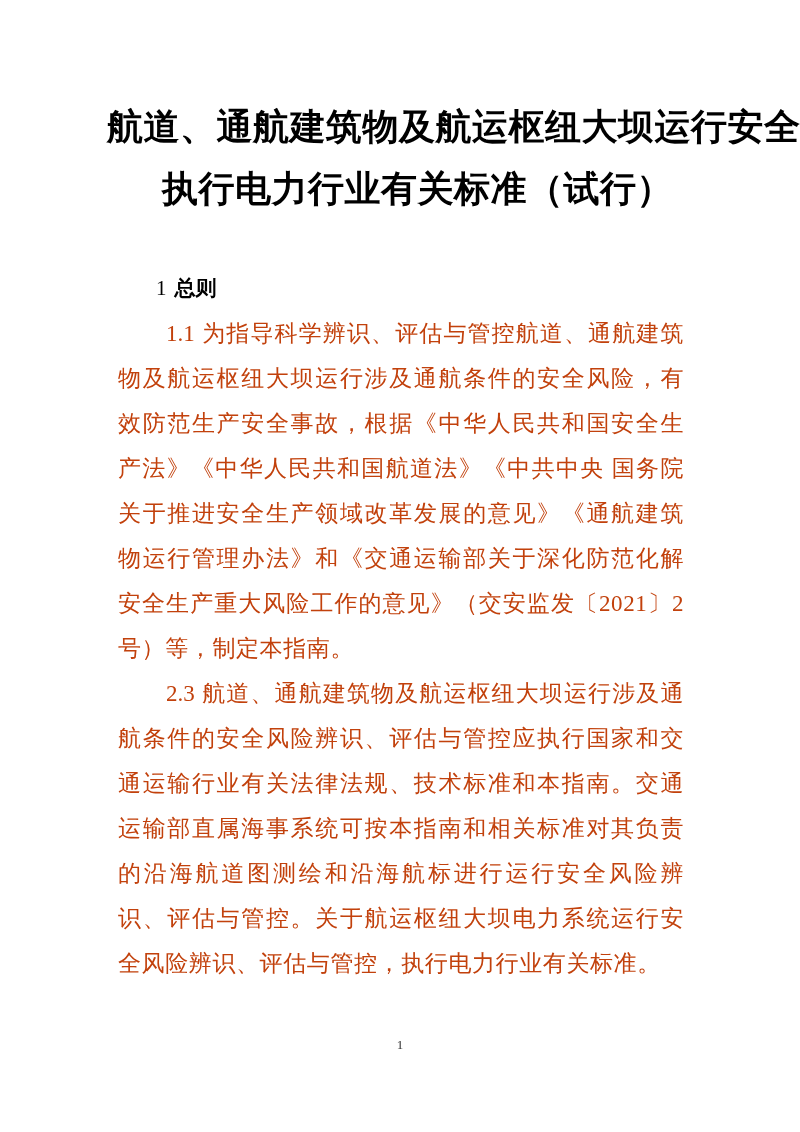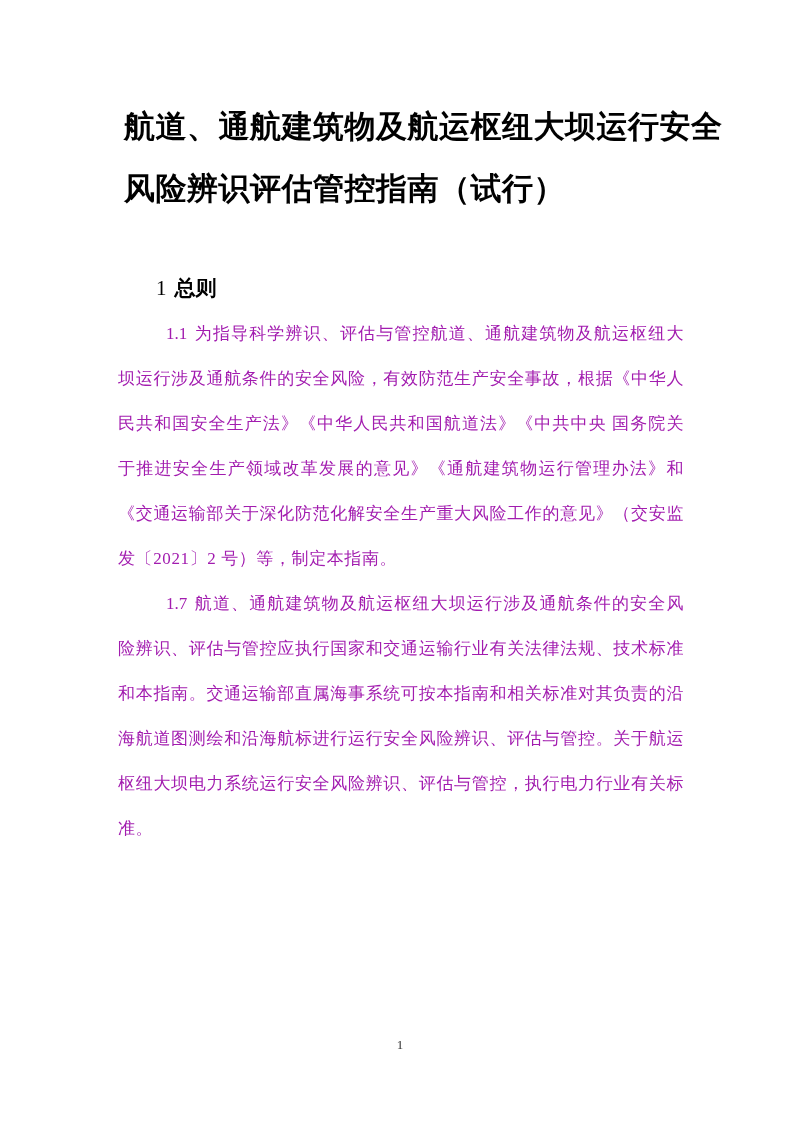--- a/index.html
+++ b/index.html
@@ -11,27 +11,27 @@
     position: relative;
     width: 800px;
     height: 1132px;
     background: #ffffff;
     margin: 0 auto;
     overflow: hidden;
     box-sizing: border-box;
   }
   .doc-title {
     position: absolute;
-    left: 124px;
+    left: 107px;
     top: 96px;
     width: 566px;
-    text-align: left;
+    text-align: right;
     font-family: "Liberation Serif", "DejaVu Serif", serif;
     font-weight: bold;
-    font-size: 31px;
+    font-size: 36px;
     line-height: 62px;
     color: #000000;
     letter-spacing: 0.5px;
   }
   .doc-title .title-line {
     display: block;
     white-space: nowrap;
   }
   .body-area {
     position: absolute;
@@ -48,23 +48,23 @@
     text-indent: 38px;
     margin: 0;
   }
   .section-heading .num {
     font-family: "Liberation Serif", "DejaVu Serif", serif;
     font-weight: normal;
     padding-right: 8px;
   }
   .para {
     font-family: "Liberation Serif", "DejaVu Serif", serif;
-    font-size: 17px;
+    font-size: 23px;
     line-height: 45px;
-    color: #a21caf;
+    color: #c2410c;
     margin: 0;
     text-align: justify;
     text-justify: inter-character;
     text-indent: 48px;
     letter-spacing: 0.6px;
   }
   .para .num {
     padding-right: 7px;
     letter-spacing: 0;
   }
@@ -79,35 +79,35 @@
     color: #333333;
   }
 </style>
 </head>
 <body>
 
 <div class="page">
 
   <div class="doc-title">
     <span class="title-line">航道、通航建筑物及航运枢纽大坝运行安全</span>
-    <span class="title-line">风险辨识评估管控指南（试行）</span>
+    <span class="title-line">执行电力行业有关标准（试行）</span>
   </div>
 
   <div class="body-area">
 
     <p class="section-heading">
       <span class="num">1</span><span>总则</span>
     </p>
 
     <p class="para">
       <span class="num">1.1</span><span>为指导科学辨识、评估与管控航道、通航建筑物及航运枢纽大坝运行涉及通航条件的安全风险，有效防范生产安全事故，根据《中华人民共和国安全生产法》《中华人民共和国航道法》《中共中央 国务院关于推进安全生产领域改革发展的意见》《通航建筑物运行管理办法》和《交通运输部关于深化防范化解安全生产重大风险工作的意见》（交安监发〔2021〕2 号）等，制定本指南。</span>
     </p>
 
 
     <p class="para">
-      <span class="num">1.7</span><span>航道、通航建筑物及航运枢纽大坝运行涉及通航条件的安全风险辨识、评估与管控应执行国家和交通运输行业有关法律法规、技术标准和本指南。交通运输部直属海事系统可按本指南和相关标准对其负责的沿海航道图测绘和沿海航标进行运行安全风险辨识、评估与管控。关于航运枢纽大坝电力系统运行安全风险辨识、评估与管控，执行电力行业有关标准。</span>
+      <span class="num">2.3</span><span>航道、通航建筑物及航运枢纽大坝运行涉及通航条件的安全风险辨识、评估与管控应执行国家和交通运输行业有关法律法规、技术标准和本指南。交通运输部直属海事系统可按本指南和相关标准对其负责的沿海航道图测绘和沿海航标进行运行安全风险辨识、评估与管控。关于航运枢纽大坝电力系统运行安全风险辨识、评估与管控，执行电力行业有关标准。</span>
     </p>
 
   </div>
 
   <div class="page-number">1</div>
 
 </div>
 
 </body></html>

